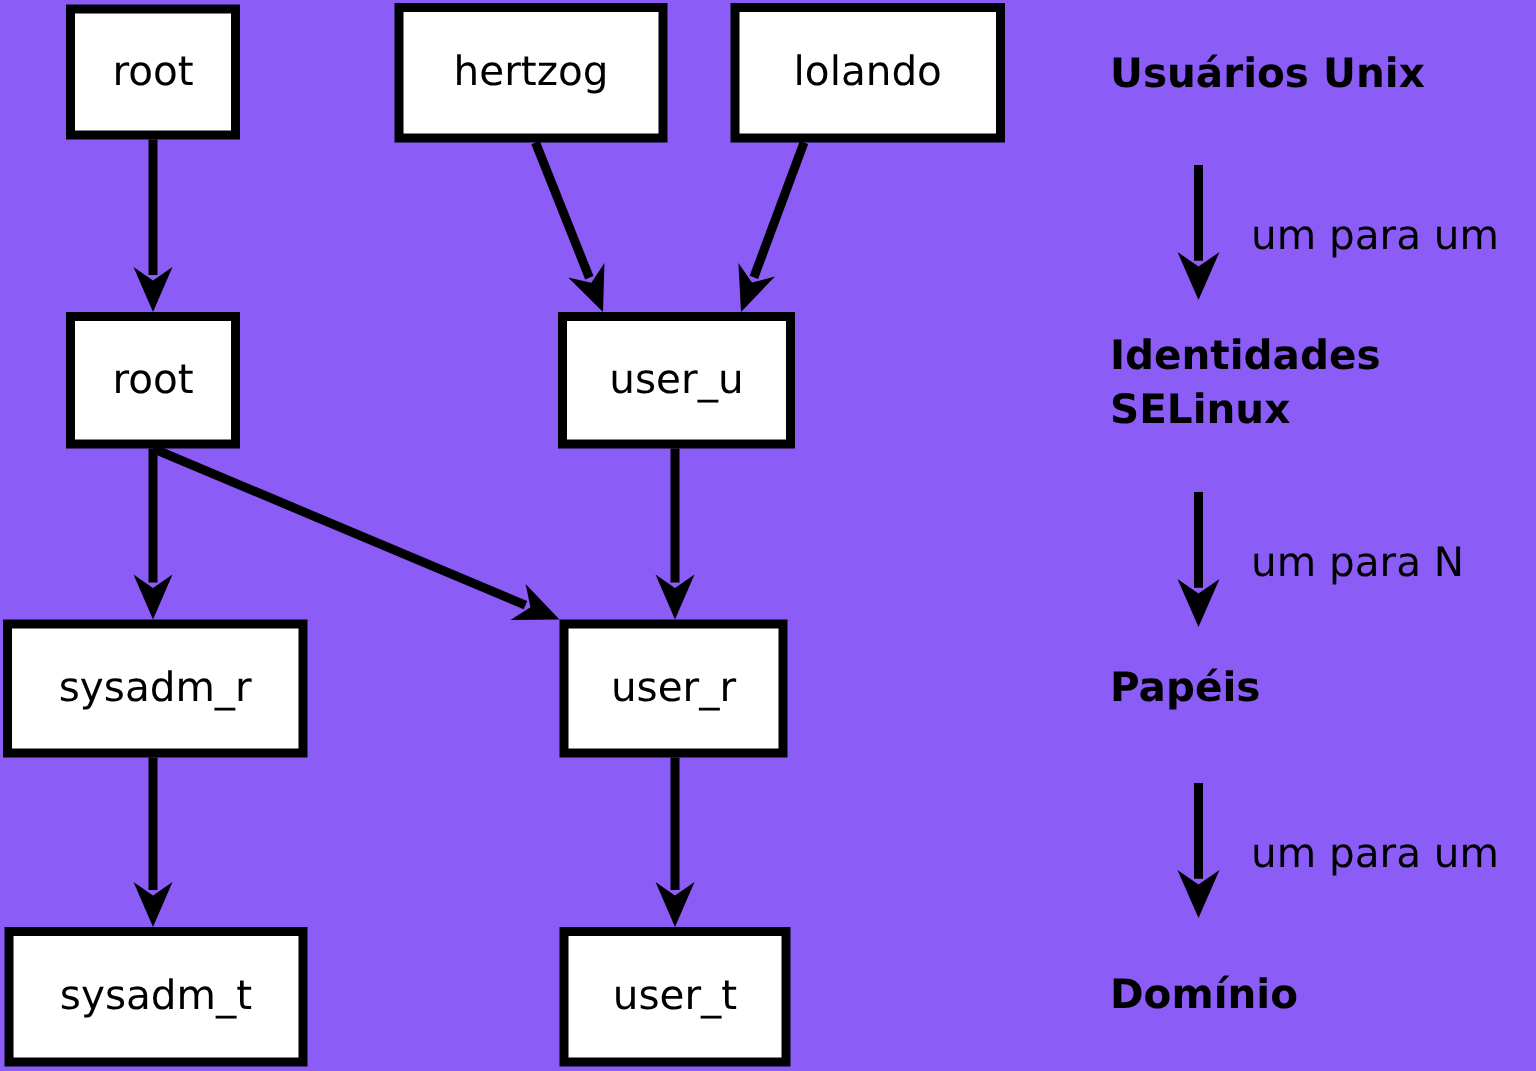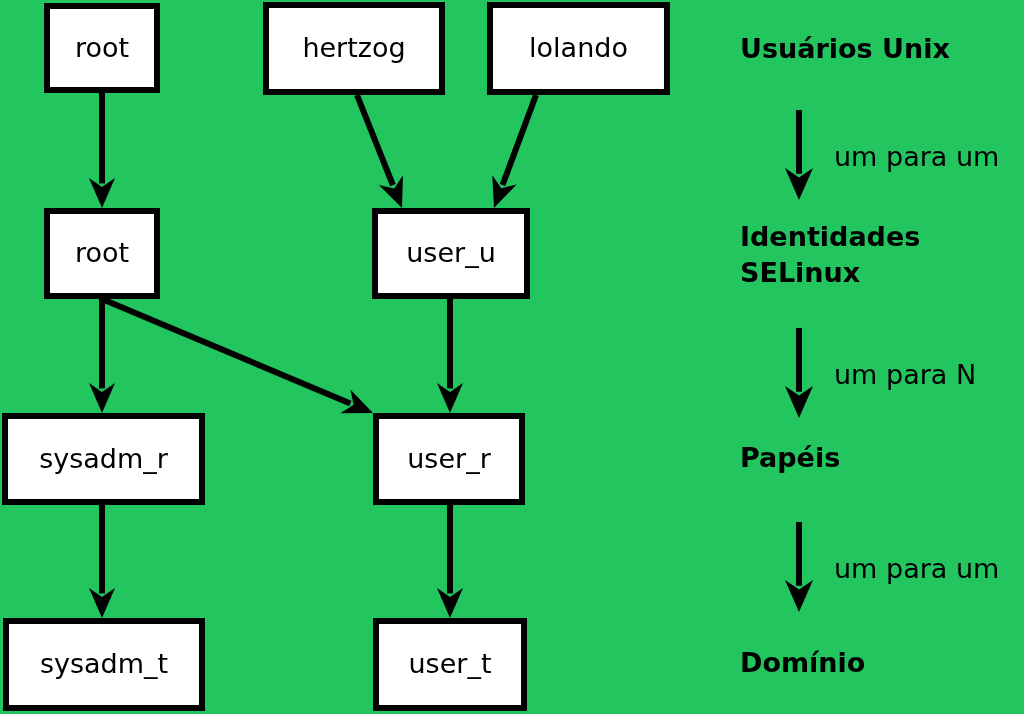--- a/index.html
+++ b/index.html
@@ -4,21 +4,21 @@
 <style>
   html, body {
     margin: 0;
     padding: 0;
     background: #ffffff;
   }
   #diagram-root {
     position: relative;
     width: 1024px;
     height: 714px;
-    background: #22c55e;
+    background: #8b5cf6;
     font-family: "DejaVu Sans", sans-serif;
     overflow: hidden;
   }
   svg#diagram-svg {
     position: absolute;
     top: 0; left: 0;
     width: 1024px;
     height: 714px;
     display: block;
   }

